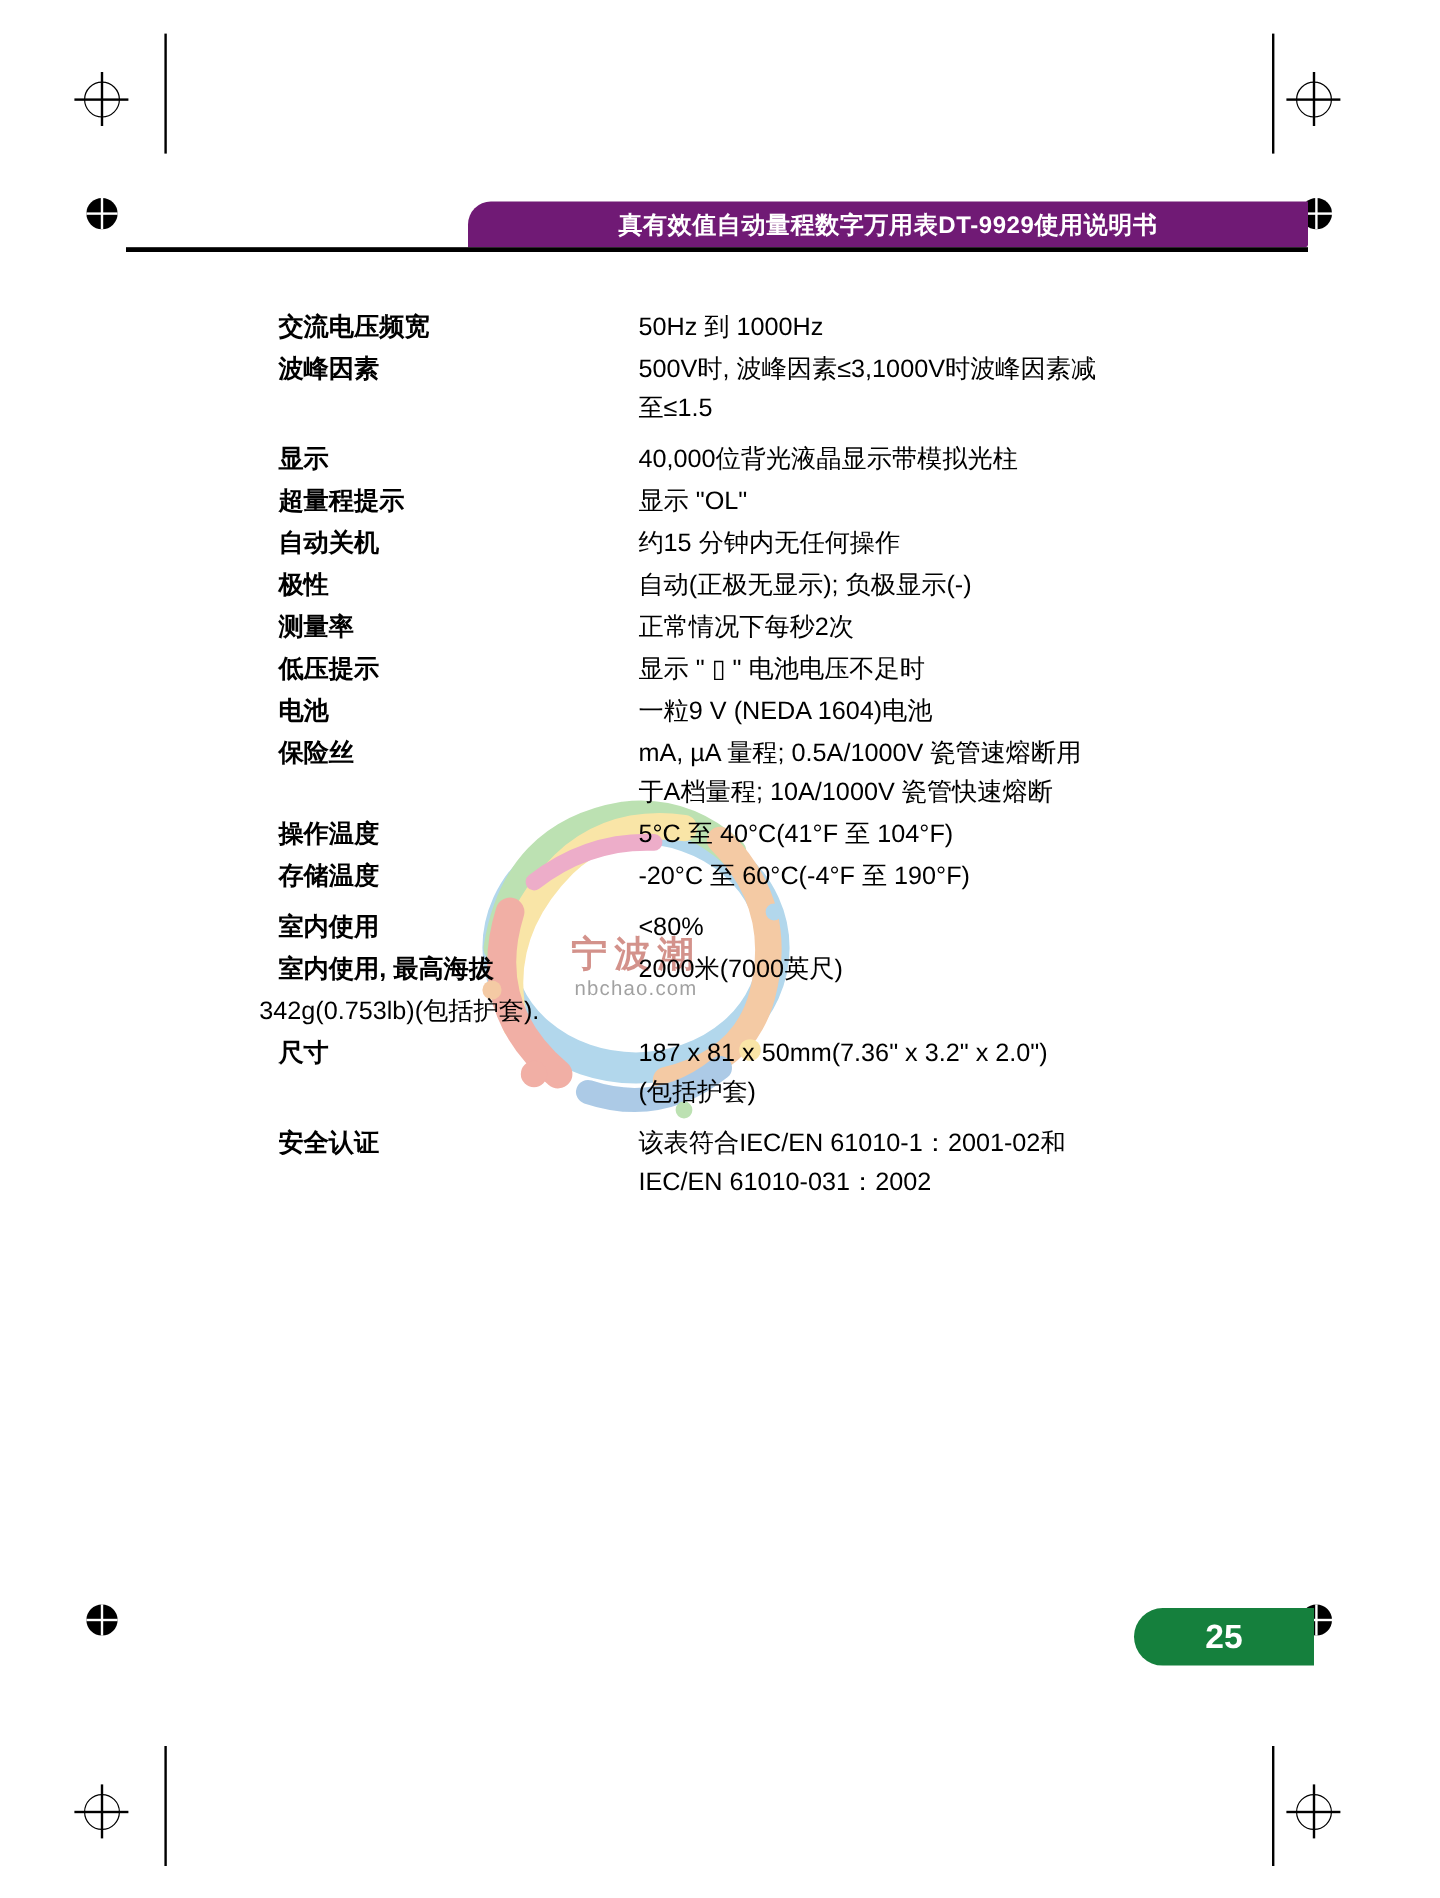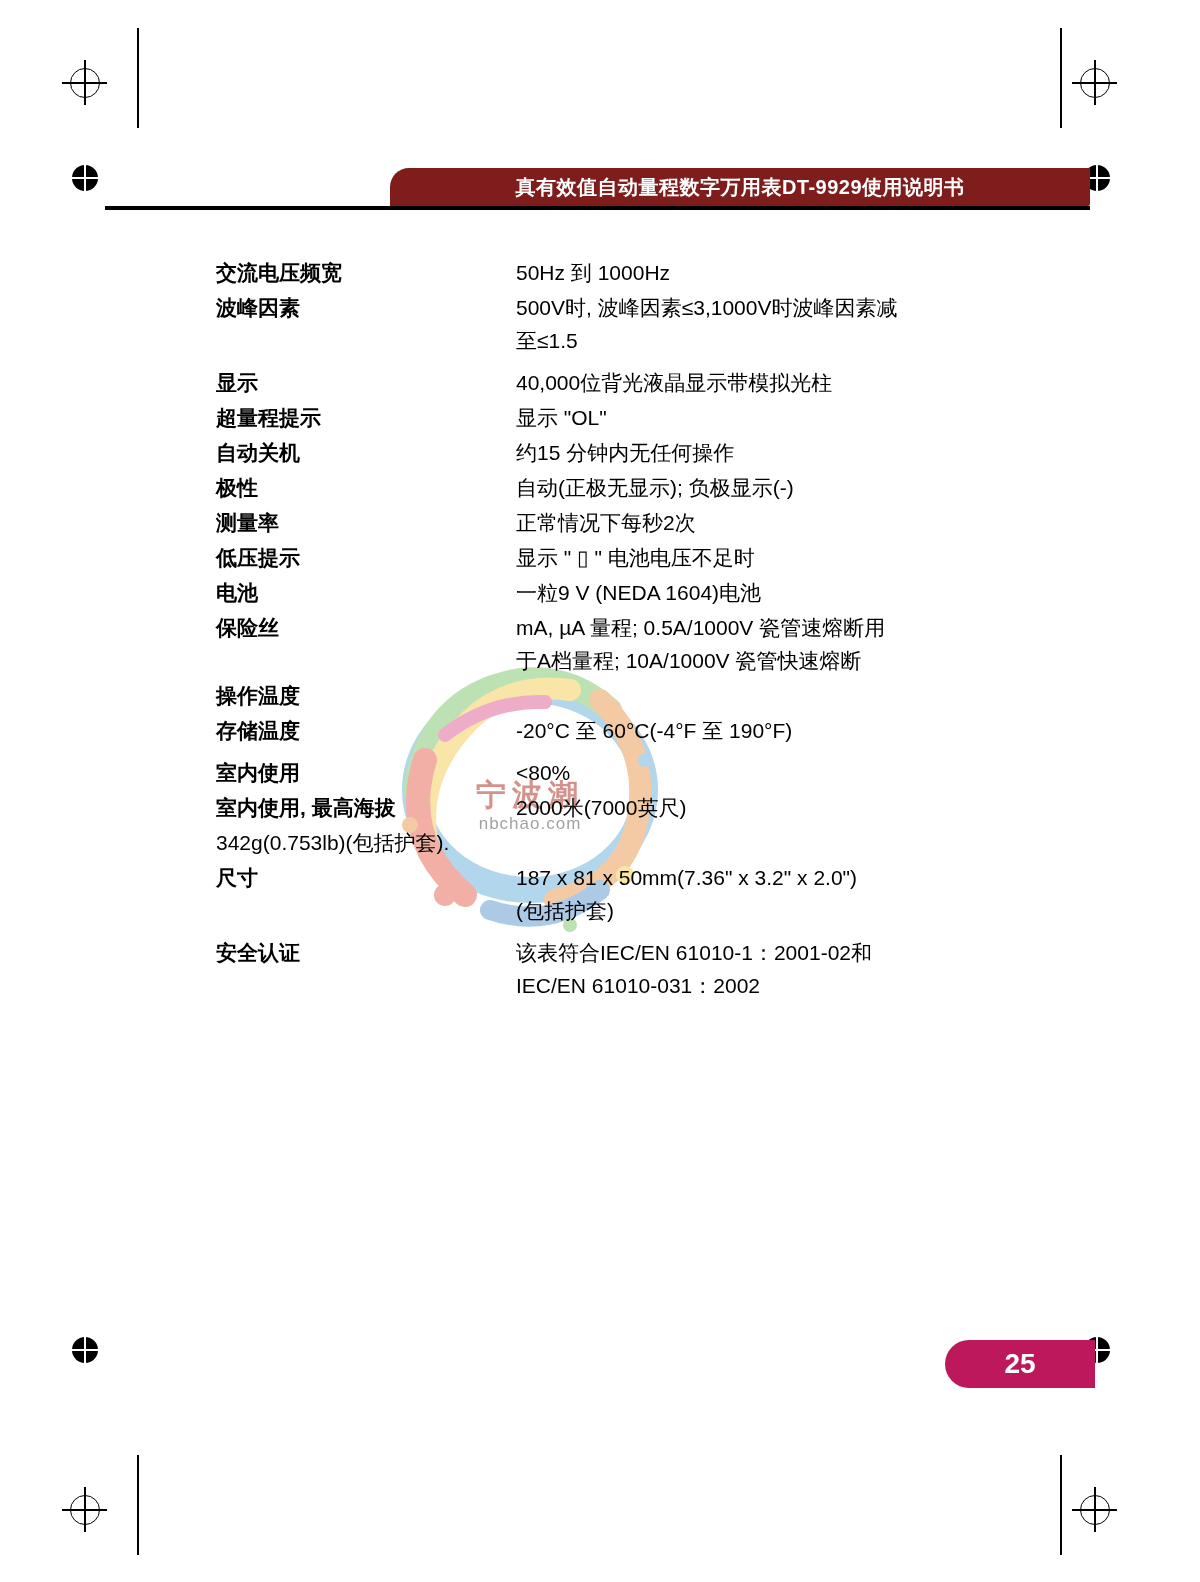--- a/index.html
+++ b/index.html
@@ -92,21 +92,21 @@
     width: 985px;
     height: 4px;
     background: #000;
   }
   .header-black {
     position: absolute;
     left: 285px;
     top: 0;
     width: 700px;
     height: 38px;
-    background: #7f1d1d;
+    background: #701a75;
     border-top-left-radius: 19px 19px;
     border-bottom-right-radius: 2px;
     display: flex;
     align-items: center;
     justify-content: center;
   }
   .header-black .title {
     color: #ffffff;
     font-size: 20px;
     font-weight: bold;
@@ -127,20 +127,21 @@
     margin-bottom: 2px;
   }
   .spec-row.gap-small { margin-top: 9px; }
   .spec-label {
     width: 300px;
     flex: 0 0 300px;
     font-size: 21px;
     font-weight: bold;
     line-height: 33px;
     white-space: nowrap;
+    margin-left: 16px;
   }
   .spec-value {
     flex: 1;
     font-size: 21px;
     line-height: 33px;
   }
   .spec-value .line { display: block; }
 
   
   .watermark {
@@ -175,21 +176,21 @@
     margin-top: -2px;
   }
 
   
   .page-tab {
     position: absolute;
     right: 105px;
     bottom: 194px;
     width: 150px;
     height: 48px;
-    background: #be185d;
+    background: #15803d;
     border-top-left-radius: 24px;
     border-bottom-left-radius: 24px;
     display: flex;
     align-items: center;
     justify-content: center;
   }
   .page-tab .num {
     color: #ffffff;
     font-size: 28px;
     font-weight: bold;
@@ -310,20 +311,23 @@
   <div class="spec-row">
     <div class="spec-label">保险丝</div>
     <div class="spec-value">
       <span class="line">mA, µA 量程; 0.5A/1000V 瓷管速熔断用</span>
       <span class="line">于A档量程; 10A/1000V 瓷管快速熔断</span>
     </div>
   </div>
 
   <div class="spec-row">
     <div class="spec-label">操作温度</div>
+    <div class="spec-value">
+      <span class="line">5°C 至 40°C(41°F 至 104°F)</span>
+    </div>
   </div>
 
   <div class="spec-row">
     <div class="spec-label">存储温度</div>
     <div class="spec-value">
       <span class="line">-20°C 至 60°C(-4°F 至 190°F)</span>
     </div>
   </div>
 
 

